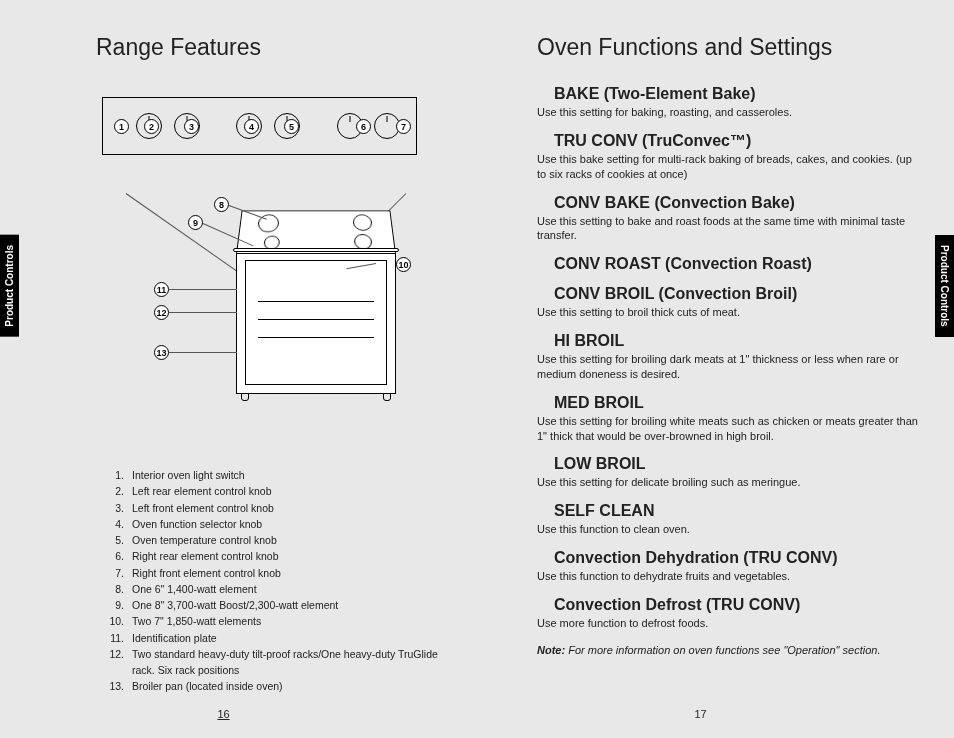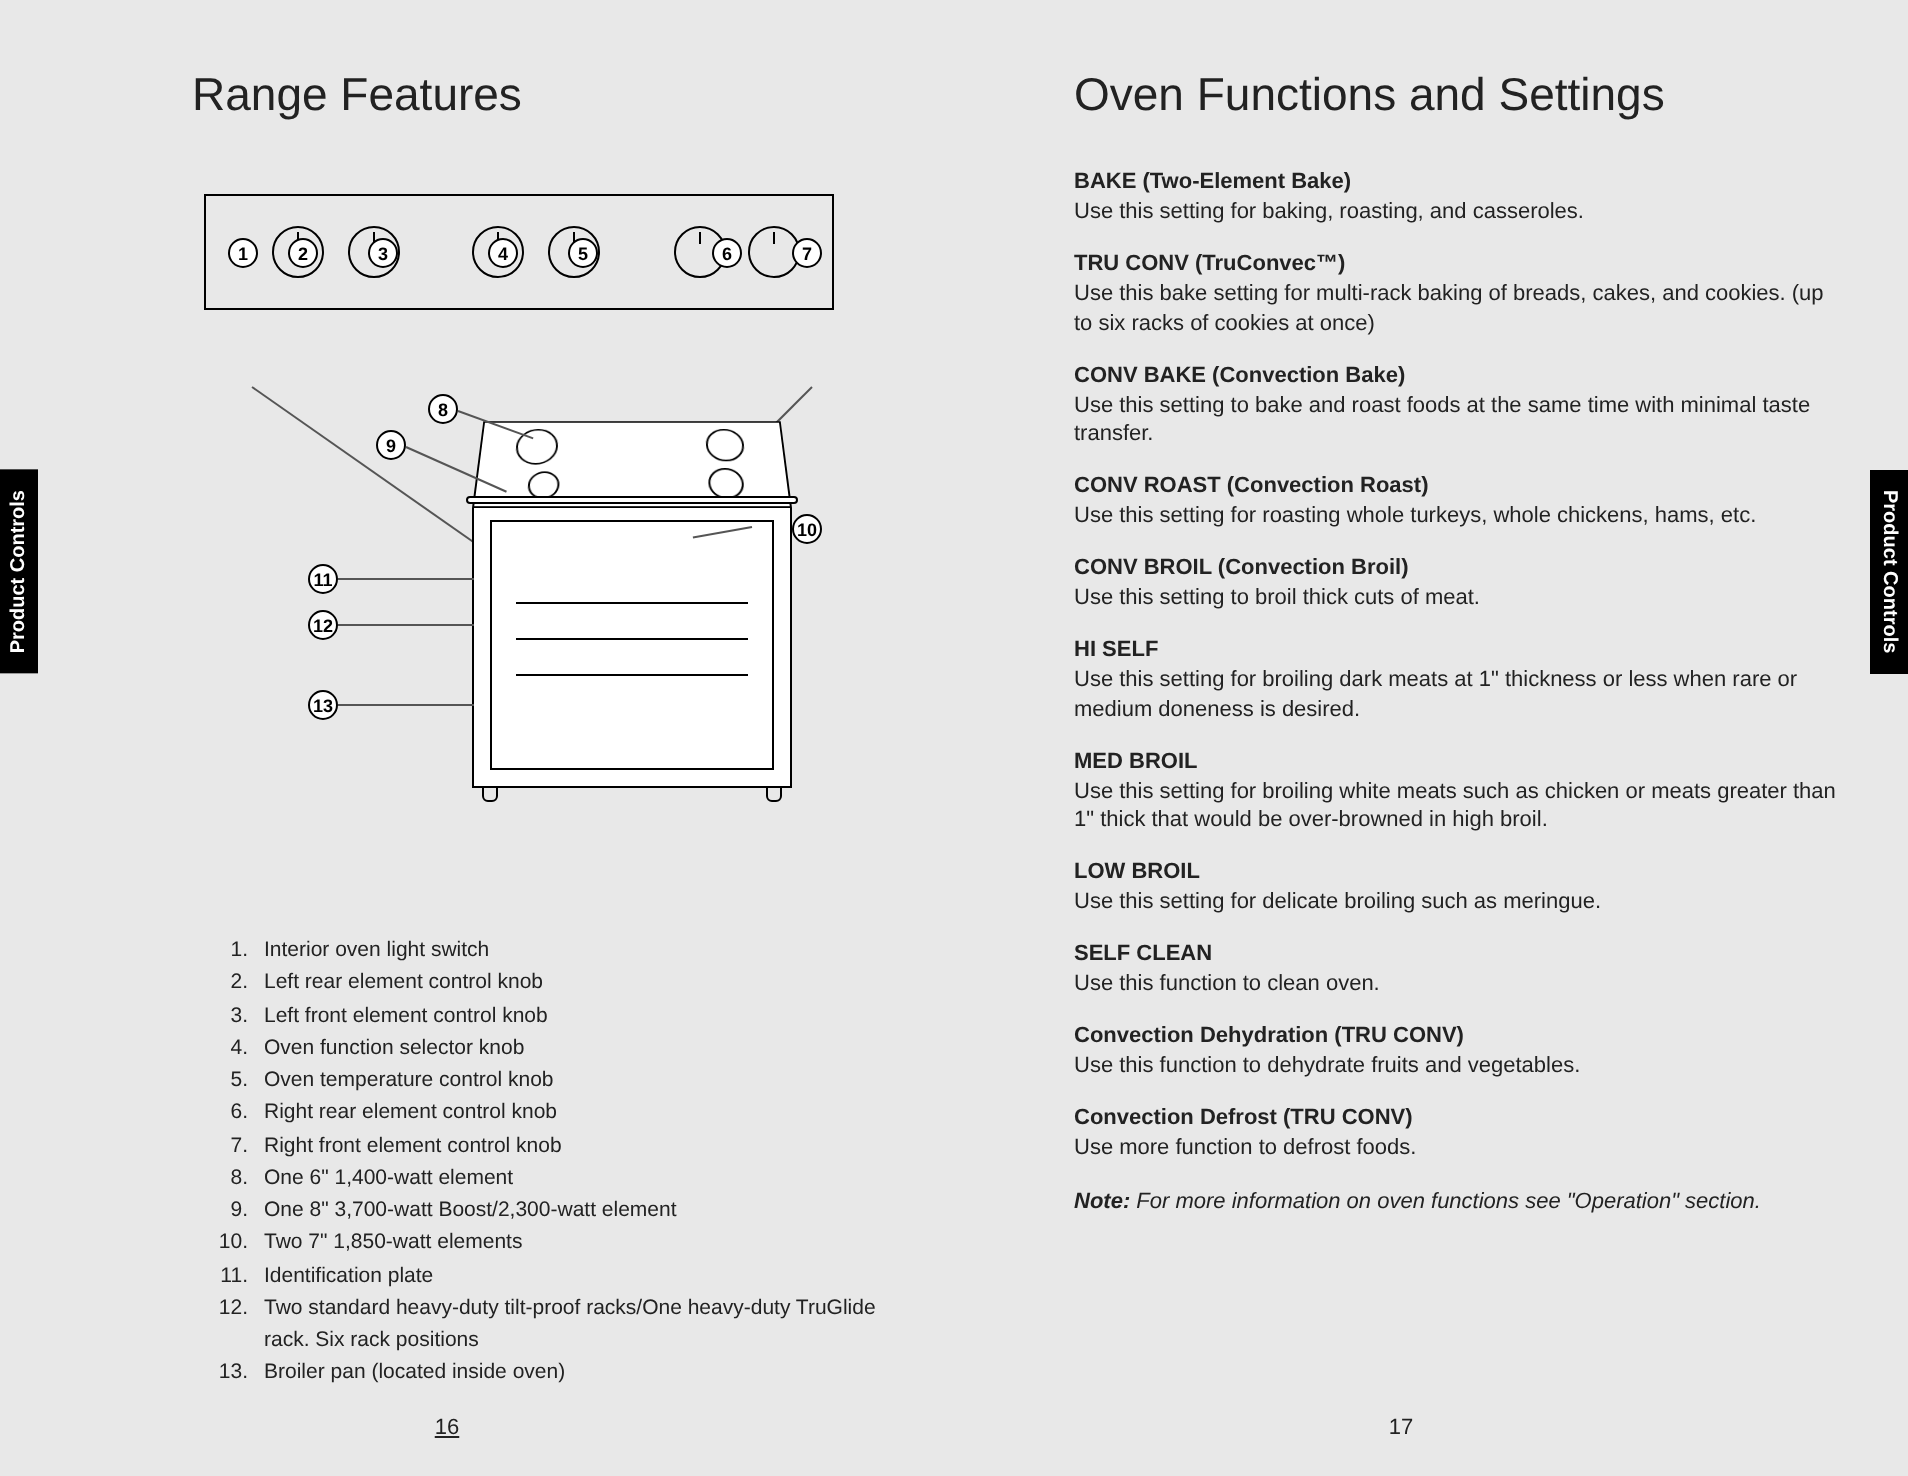--- a/index.html
+++ b/index.html
@@ -90,21 +90,21 @@
   .leg{position:absolute;bottom:-8px;width:8px;height:8px;border:1px solid #000;border-radius:0 0 3px 3px;}
   .line{position:absolute;background:#555;height:1px;transform-origin:left center;}
   
   .feature-list{font-size:10.5px;color:#222;line-height:1.55;margin-left:6px;margin-top:8px;}
   .feature-list .row{display:flex;}
   .feature-list .num{width:22px;text-align:right;margin-right:8px;}
   .feature-list .txt{flex:1;}
   
   .sections{font-size:11px;color:#222;}
   .sect{margin-bottom:12px;}
-  .sect-h{font-weight:bold;font-size:11px;margin-bottom:2px;}
+  .sect-h{font-weight:bold;font-size:16px;margin-bottom:2px;margin-left:17px;}
   .sect-d{line-height:1.35;}
   .note{font-style:italic;margin-top:2px;}
   .note b{font-style:italic;}
 </style>
 </head>
 <body>
 
 <div class="spread">
 
   <div class="page left">
@@ -240,28 +240,27 @@
         <div class="sect">
           <div class="sect-h">TRU CONV (TruConvec™)</div>
           <div class="sect-d">Use this bake setting for multi-rack baking of breads, cakes, and cookies. (up to six racks of cookies at once)</div>
         </div>
         <div class="sect">
           <div class="sect-h">CONV BAKE (Convection Bake)</div>
           <div class="sect-d">Use this setting to bake and roast foods at the same time with minimal taste transfer.</div>
         </div>
         <div class="sect">
           <div class="sect-h">CONV ROAST (Convection Roast)</div>
-          <div class="sect-d">Use this setting for roasting whole turkeys, whole chickens, hams, etc.</div>
         </div>
         <div class="sect">
           <div class="sect-h">CONV BROIL (Convection Broil)</div>
           <div class="sect-d">Use this setting to broil thick cuts of meat.</div>
         </div>
         <div class="sect">
-          <div class="sect-h">HI SELF</div>
+          <div class="sect-h">HI BROIL</div>
           <div class="sect-d">Use this setting for broiling dark meats at 1" thickness or less when rare or medium doneness is desired.</div>
         </div>
         <div class="sect">
           <div class="sect-h">MED BROIL</div>
           <div class="sect-d">Use this setting for broiling white meats such as chicken or meats greater than 1" thick that would be over-browned in high broil.</div>
         </div>
         <div class="sect">
           <div class="sect-h">LOW BROIL</div>
           <div class="sect-d">Use this setting for delicate broiling such as meringue.</div>
         </div>

